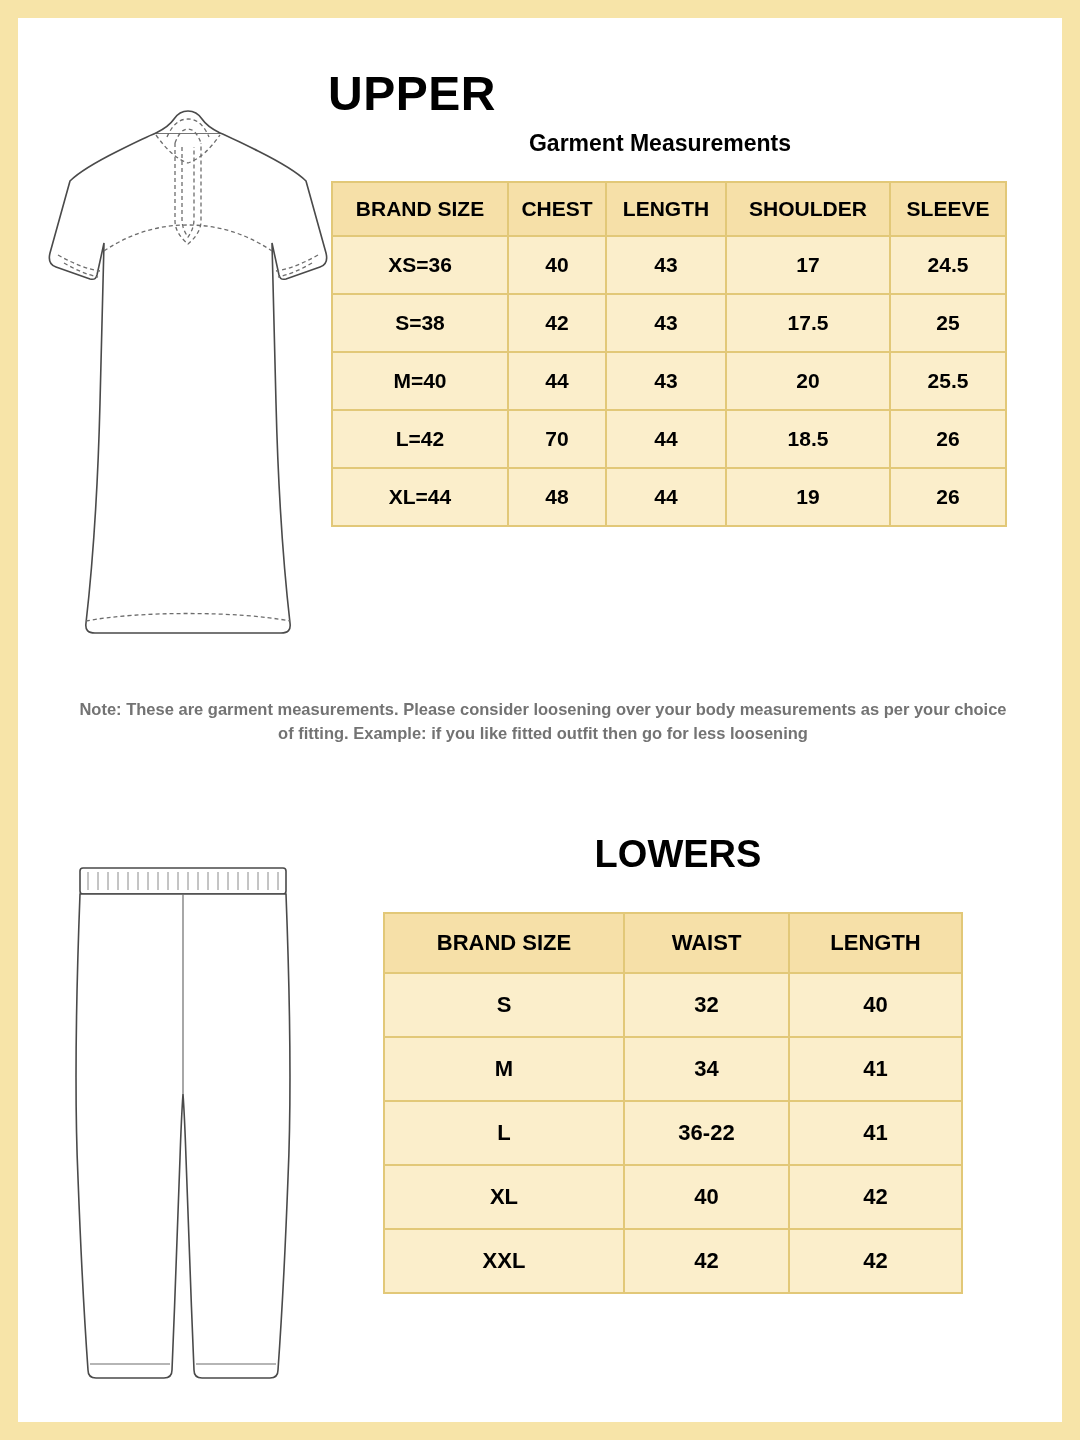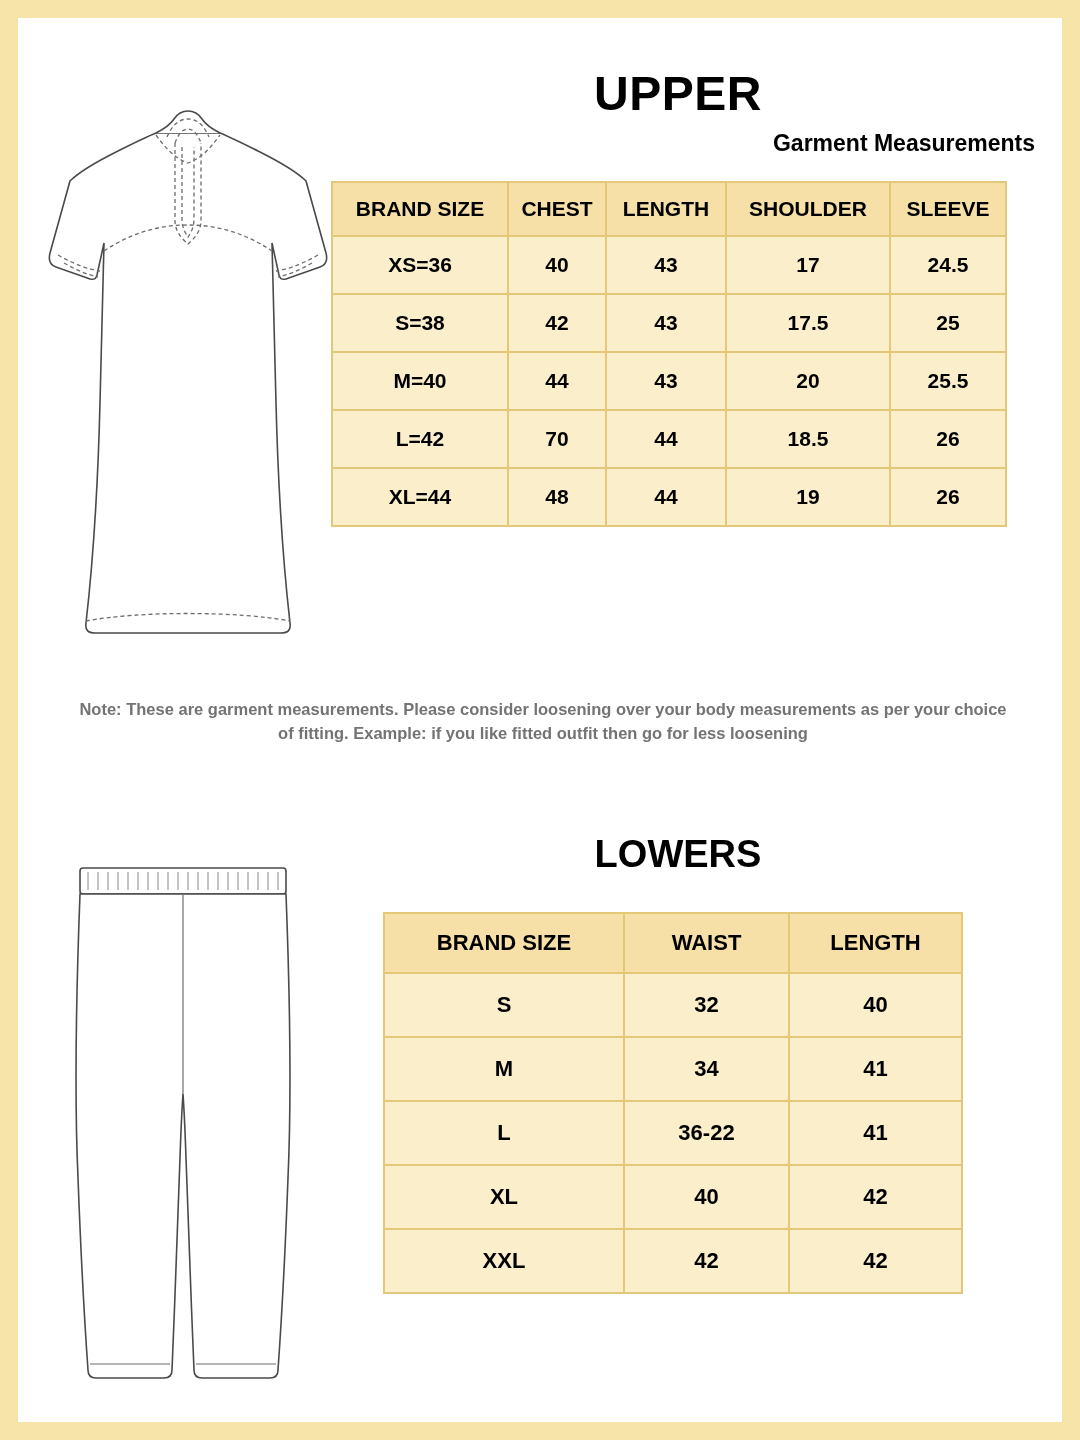--- a/index.html
+++ b/index.html
@@ -29,32 +29,31 @@
     left: 0;
     top: 0;
     width: 1044px;
     height: 700px;
   }
   .title-upper {
     position: absolute;
     left: 310px;
     top: 48px;
     width: 700px;
-    text-align: center;
     font-size: 48px;
     font-weight: bold;
     letter-spacing: 0.5px;
     color: #000;
   }
   .subtitle-upper {
     position: absolute;
-    left: 317px;
+    left: 292px;
     top: 112px;
     width: 700px;
-    text-align: right;
+    text-align: center;
     font-size: 23px;
     font-weight: bold;
     color: #000;
   }
 
   table.sizing {
     border-collapse: collapse;
     table-layout: fixed;
   }
   table.sizing td, table.sizing th {

